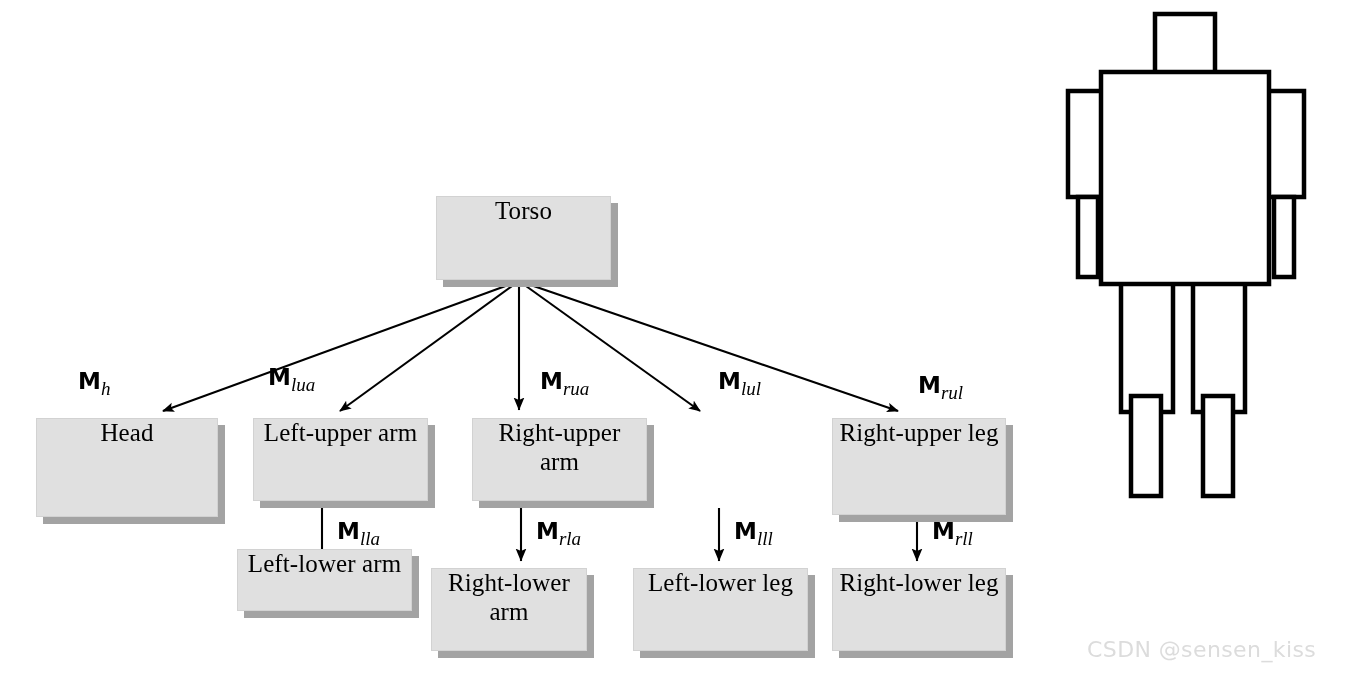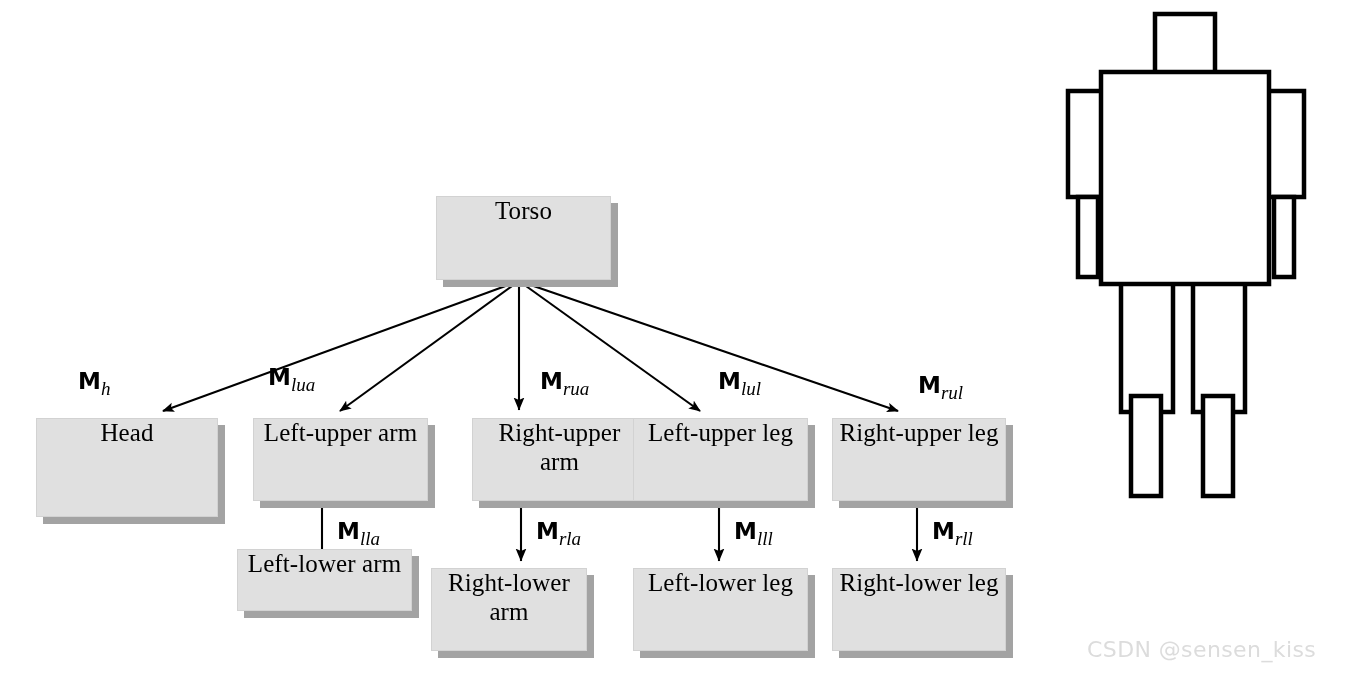--- a/index.html
+++ b/index.html
@@ -142,25 +142,22 @@
   </div>
 
   <div class="node" style="left:237px; top:418px; width:175px; height:83px;margin-left:16px;">
     <span>Left-upper arm</span>
   </div>
 
   <div class="node" style="left:435px; top:418px; width:175px; height:83px;margin-left:37px;">
     <span>Right-upper arm</span>
   </div>
 
-  <div class="node" style="left:633px; top:418px; width:175px; height:83px;">
-    <span>Left-upper leg</span>
-  </div>
-
-  <div class="node" style="left:832px; top:418px; width:174px; height:83px;">
+
+  <div class="node" style="left:832px; top:418px; width:174px; height:97px;">
     <span>Right-upper leg</span>
   </div>
 
   <div class="node" style="left:237px; top:549px; width:175px; height:62px;">
     <span>Left-lower arm</span>
   </div>
 
   <div class="node" style="left:431px; top:568px; width:156px; height:83px;">
     <span>Right-lower arm</span>
   </div>

